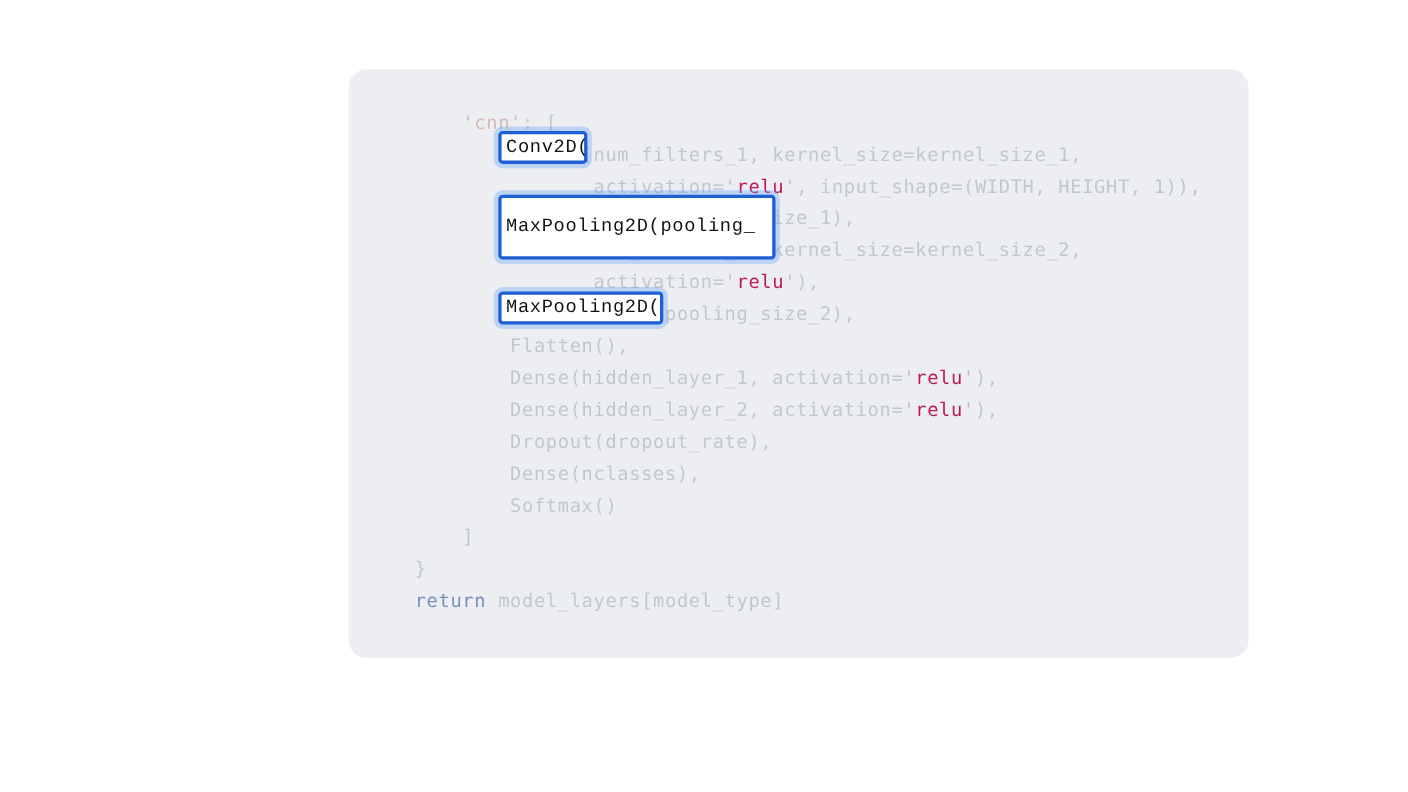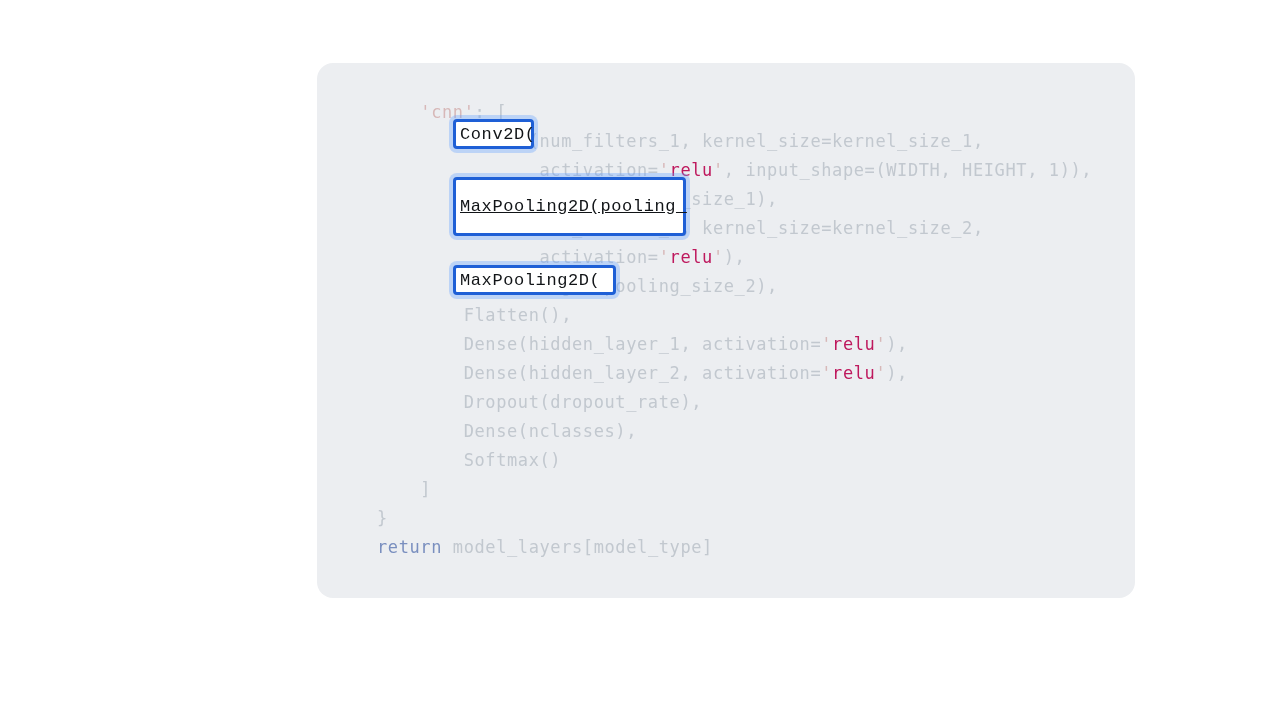--- a/index.html
+++ b/index.html
@@ -47,22 +47,22 @@
     line-height: 29px;
     box-sizing: border-box;
     padding: 2px 4px;
     white-space: pre;
     display: flex;
     flex-direction: column;
     justify-content: center;
   }
   
   #hl1 { left: 136px; top: 56px;  width: 81px;  height: 30px; }
-  #hl2 { left: 136px; top: 114px; width: 233px; height: 59px; text-decoration: underline; }
-  #hl3 { left: 136px; top: 202px; width: 163px; height: 30px; }
+  #hl2 { left: 136px; top: 114px; width: 252px; height: 59px; }
+  #hl3 { left: 136px; top: 202px; width: 150px; height: 30px; }
 </style>
 </head>
 <body>
 
 <div class="code-card">
 
   <pre class="code" id="code-block">    <span class="str">'cnn'</span>: [
         Conv2D(num_filters_1, kernel_size=kernel_size_1,
                activation=<span class="strlit">'</span><span class="accent">relu</span><span class="strlit">'</span>, input_shape=(WIDTH, HEIGHT, 1)),
         MaxPooling2D(pooling_size_1),

